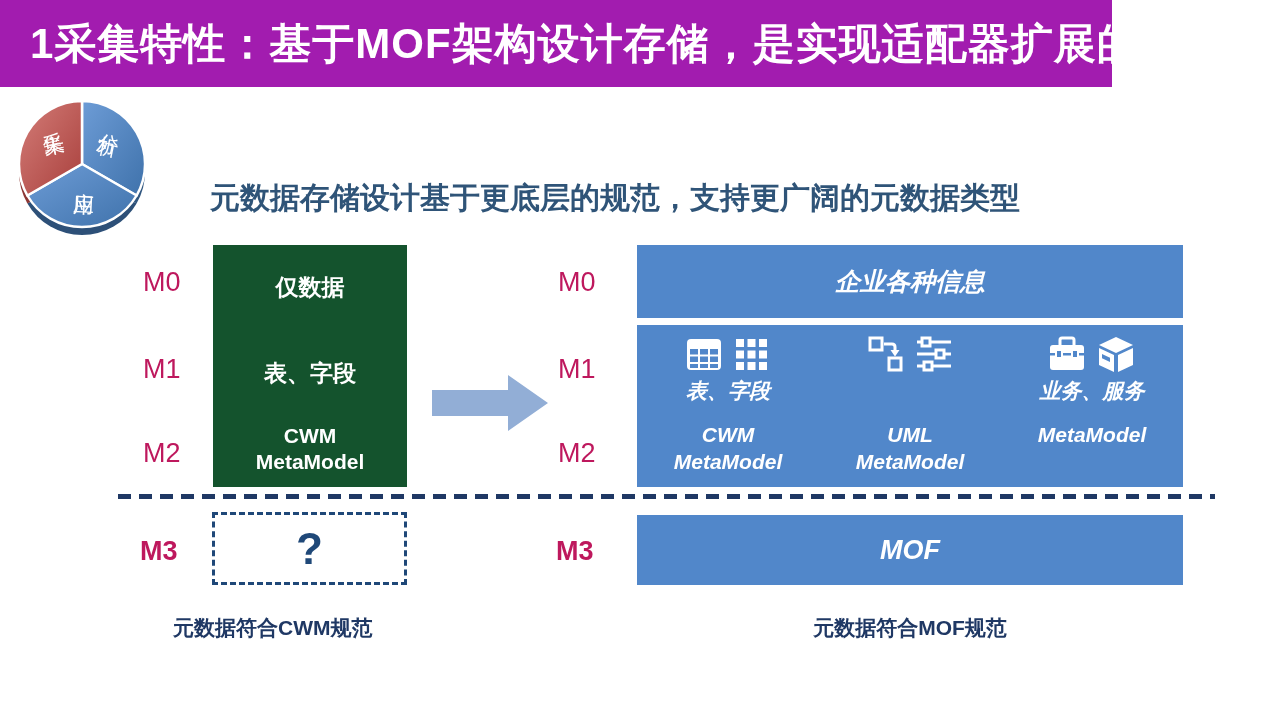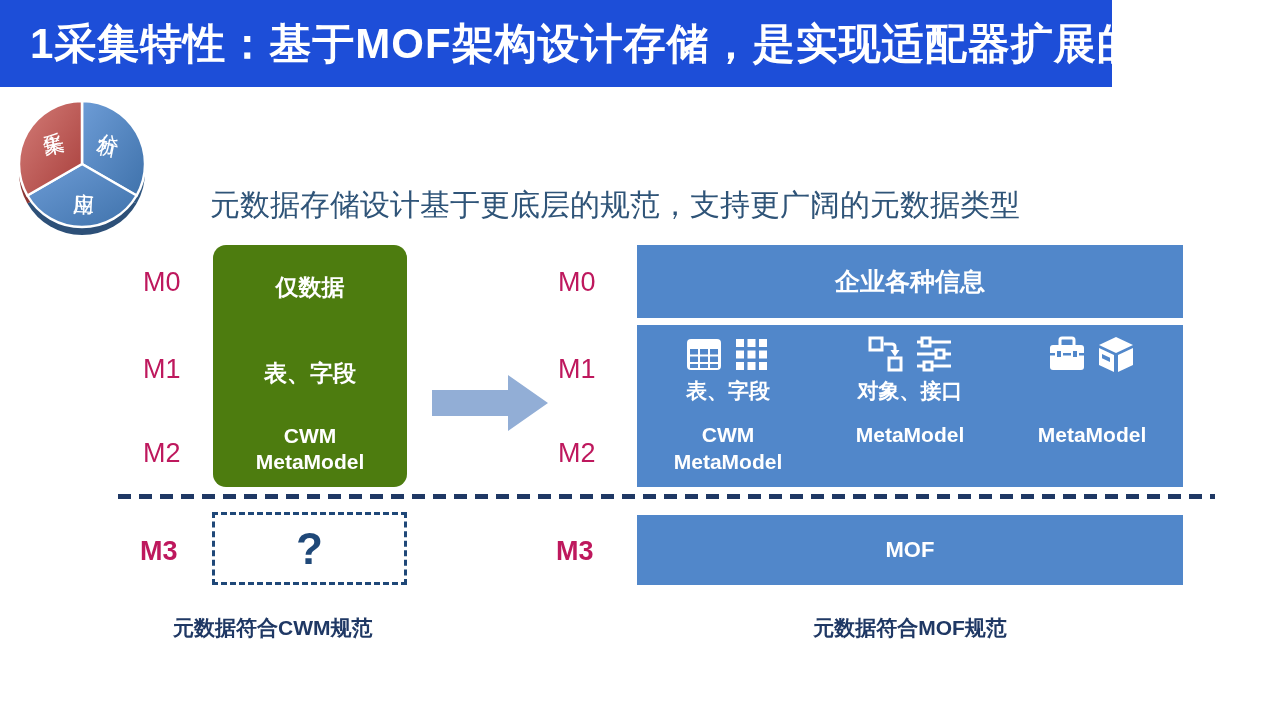--- a/index.html
+++ b/index.html
@@ -2,62 +2,62 @@
 <html><head>
 <meta charset="utf-8">
 <style>
   * { margin:0; padding:0; box-sizing:border-box; }
   html,body { background:#fff; }
   body { font-family:"Liberation Sans","DejaVu Sans",sans-serif; }
   .slide { position:relative; width:1280px; height:720px; background:#fff; overflow:hidden; }
 
   
   .titlebar { position:absolute; left:0; top:0; width:1112px; height:87px;
-              background:#1d4ed8; display:flex; align-items:center; }
+              background:#a21caf; display:flex; align-items:center; }
   .titlebar h1 { color:#fff; font-size:42px; font-weight:bold; padding-left:30px;
                  letter-spacing:1px; white-space:nowrap; }
 
   
   .pie { position:absolute; left:14px; top:92px; width:136px; height:156px; }
   .pie-label { position:absolute; color:#fff; font-size:21px; line-height:25px;
                writing-mode:vertical-rl; text-orientation:upright; letter-spacing:3px; }
   .pie-label.collect { left:22px; top:24px; transform:rotate(-12deg); }
   .pie-label.analyze { left:87px; top:26px; transform:rotate(12deg); }
   .pie-label.apply   { left:59px; top:84px; transform:rotate(3deg); }
 
   
-  .subtitle { position:absolute; left:210px; top:185px; font-size:30px; color:#2f5478;
-              white-space:nowrap; }
+  .subtitle { position:absolute; left:210px; top:178px; font-size:30px; color:#2f5478;
+              white-space:nowrap;font-weight:bold; }
 
   
   .mlabel { position:absolute; font-size:27px; color:#be185d; font-weight:500; }
   .mlabel.bold { font-weight:bold;text-align:right; }
 
   
   .left-box { position:absolute; left:213px; top:245px; width:194px; height:242px;
-              background:#4d7c0f; color:#fff; text-align:center;border-radius:13px; }
+              background:#14532d; color:#fff; text-align:center; }
   .left-box .l1 { position:absolute; top:27px;  width:100%; font-size:23px; font-weight:bold; }
   .left-box .l2 { position:absolute; top:113px; width:100%; font-size:23px; font-weight:bold; }
   .left-box .l3 { position:absolute; top:178px; width:100%; font-size:21px; font-weight:bold; line-height:26px; }
 
   
   .arrow { position:absolute; left:432px; top:375px; }
 
   
-  .rbox { position:absolute; left:637px; width:546px; background:#5187ca; color:#fff; }
+  .rbox { position:absolute; left:637px; width:546px; background:#5187ca; color:#fff;font-style:italic; }
   .r-m0 { top:245px; height:73px; display:flex; align-items:center; justify-content:center;
           font-size:25px; font-weight:bold; }
   .r-m12 { top:325px; height:162px; display:flex; }
   .r-col { width:182px; position:relative; text-align:center; }
   .r-col .icons { position:absolute; top:10px; width:100%; display:flex; gap:10px;
                   align-items:center; justify-content:center; }
   .r-col .clabel { position:absolute; top:52px; width:100%; font-size:21px; font-weight:bold; }
   .r-col .cmodel { position:absolute; top:96px; width:100%; font-size:21px; font-weight:bold; line-height:27px; }
   .r-m3 { top:515px; height:70px; display:flex; align-items:center; justify-content:center;
-          font-size:22px; font-weight:bold; }
+          font-size:27px; font-weight:bold; }
 
   
   .dashline { position:absolute; left:118px; top:494px; width:1097px; height:5px;
               background:repeating-linear-gradient(90deg,#1f3864 0 13px,transparent 13px 21px); }
 
   
   .q-box { position:absolute; left:212px; top:512px; width:195px; height:73px;
            border:3px dashed #1f4878; display:flex; align-items:center; justify-content:center; }
   .q-box span { font-size:44px; font-weight:bold; color:#1f4878; }
 
@@ -186,42 +186,43 @@
           <g stroke="#fff" stroke-width="3">
             <line x1="2" y1="7" x2="36" y2="7"></line>
             <rect x="7" y="3" width="8" height="8" fill="#5187ca"></rect>
             <line x1="2" y1="19" x2="36" y2="19"></line>
             <rect x="21" y="15" width="8" height="8" fill="#5187ca"></rect>
             <line x1="2" y1="31" x2="36" y2="31"></line>
             <rect x="9" y="27" width="8" height="8" fill="#5187ca"></rect>
           </g>
         </svg>
       </div>
-      <div class="clabel">对象、接口</div>
       <div class="cmodel">
+        <div>UML</div>
         <div>MetaModel</div>
       </div>
     </div>
 
     <div class="r-col">
       <div class="icons">
         <svg width="38" height="38" viewBox="0 0 38 38">
           <rect x="12" y="2" width="14" height="9" rx="2" fill="none" stroke="#fff" stroke-width="3"></rect>
           <rect x="2" y="9" width="34" height="25" rx="3" fill="#fff"></rect>
           <rect x="2" y="17" width="34" height="2.5" fill="#5187ca"></rect>
           <rect x="8" y="14" width="6" height="8" rx="1" fill="#5187ca" stroke="#fff" stroke-width="2"></rect>
           <rect x="24" y="14" width="6" height="8" rx="1" fill="#5187ca" stroke="#fff" stroke-width="2"></rect>
         </svg>
         <svg width="40" height="40" viewBox="0 0 40 40">
           <polygon points="20,2 37,10 20,18 3,10" fill="#fff"></polygon>
           <polygon points="3,13 18,20 18,37 3,30" fill="#fff"></polygon>
           <polygon points="22,20 37,13 37,30 22,37" fill="#fff"></polygon>
           <polygon points="6,19 14,22.8 14,27 6,23.2" fill="#5187ca"></polygon>
         </svg>
       </div>
+      <div class="clabel">业务、服务</div>
       <div class="cmodel">
         <div>MetaModel</div>
       </div>
     </div>
 
   </div>
 
   <div class="dashline"></div>
 
   <div class="q-box">

